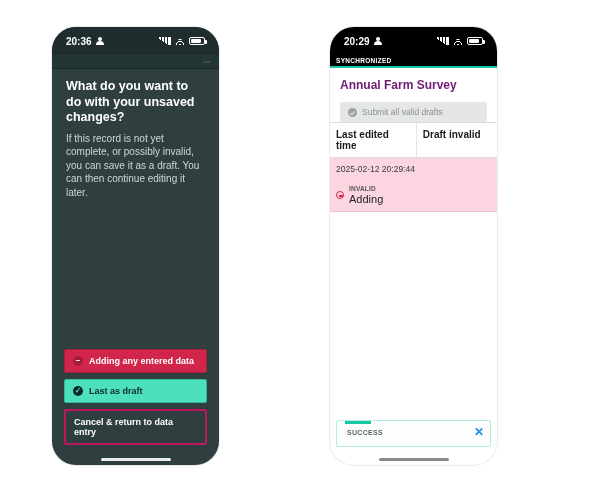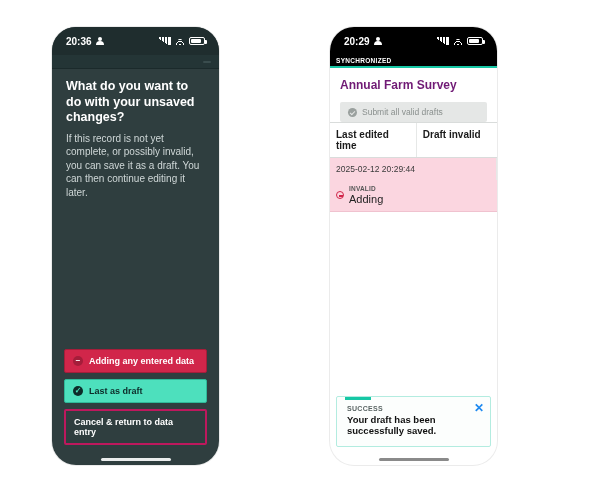--- a/index.html
+++ b/index.html
@@ -226,17 +226,16 @@
         <span class="inv">INVALID</span>
         <span class="act">Adding</span>
       </span>
     </div>
   </div>
 
   <div class="toast">
     <div class="bar"></div>
     <span class="close">✕</span>
     <div class="lbl">SUCCESS</div>
-    <div class="msg">Your draft has been successfully saved.</div>
   </div>
 
   <div class="home-ind"></div>
 </div>
 
 </body></html>

